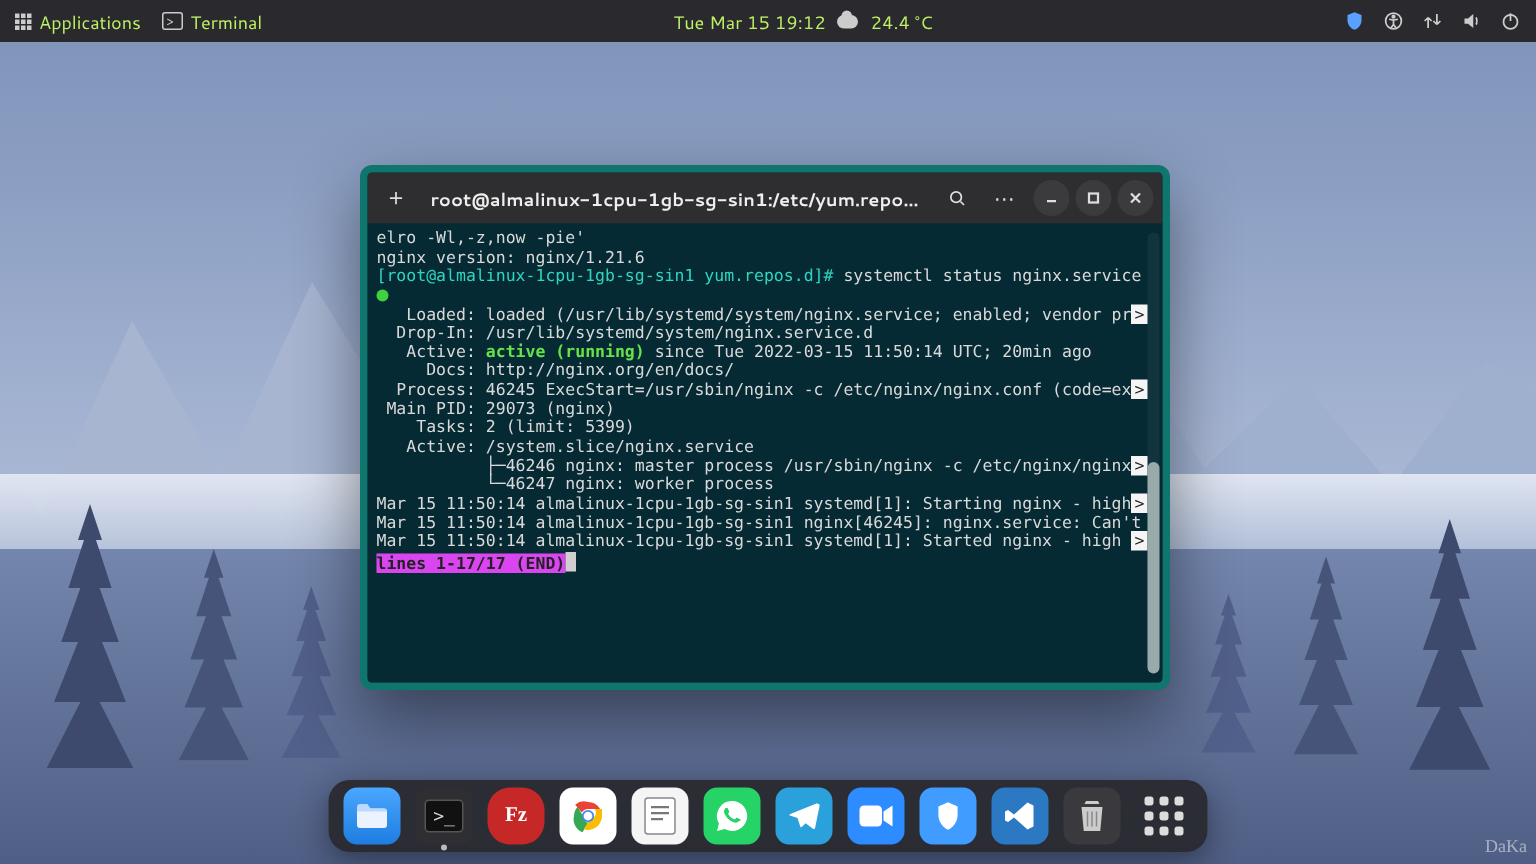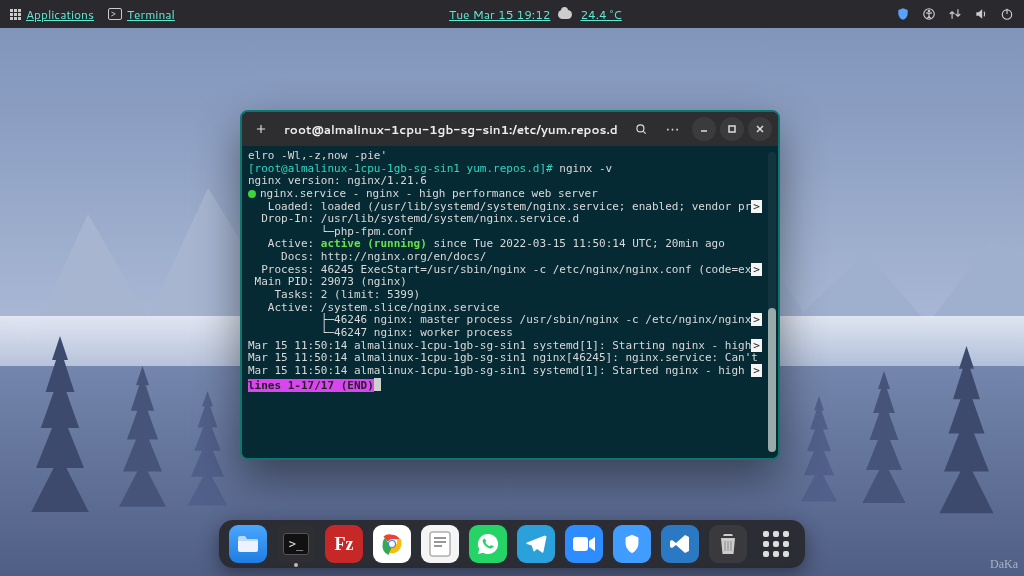--- a/index.html
+++ b/index.html
@@ -17,37 +17,37 @@
   .tree{position:absolute;bottom:40px;width:70px;height:180px;background:#3d4a6e;clip-path:polygon(50% 0%,60% 12%,55% 12%,68% 28%,58% 28%,74% 46%,60% 46%,80% 66%,58% 66%,86% 88%,14% 88%,42% 66%,20% 66%,40% 46%,26% 46%,42% 28%,32% 28%,45% 12%,40% 12%);}
   .t1{left:20px;height:200px;width:80px;}
   .t2{left:110px;height:160px;width:65px;bottom:50px;background:#46547a;}
   .t3{left:180px;height:130px;width:55px;bottom:55px;background:#51608a;}
   .t4{right:20px;height:190px;width:75px;}
   .t5{right:110px;height:150px;width:60px;bottom:55px;background:#46547a;}
   .t6{right:180px;height:120px;width:50px;bottom:60px;background:#51608a;}
   .sig{position:absolute;right:6px;bottom:4px;font-family:cursive;color:rgba(255,255,255,.5);font-size:12px;}
 
   
-  .panel{position:absolute;top:0;left:0;right:0;height:28px;background:#2a2a2e;color:#5eead4;display:flex;align-items:center;font-size:12px;padding:0 10px;gap:14px;text-decoration:underline;}
+  .panel{position:absolute;top:0;left:0;right:0;height:28px;background:#2a2a2e;color:#bef264;display:flex;align-items:center;font-size:12px;padding:0 10px;gap:14px;}
   .panel .spacer{flex:1;}
   .panel .app-item{display:flex;align-items:center;gap:5px;cursor:pointer;}
   .panel .grid9{display:grid;grid-template-columns:repeat(3,3px);grid-auto-rows:3px;gap:1px;}
   .panel .grid9 span{background:#ccc;}
   .panel .term-ic{width:14px;height:12px;border:1px solid #ccc;border-radius:2px;position:relative;}
   .panel .term-ic::after{content:">";position:absolute;left:2px;top:-2px;font-size:9px;color:#ccc;}
   .panel .center{display:flex;align-items:center;gap:8px;}
   .panel .cloud{width:14px;height:9px;border-radius:6px;background:#ccc;position:relative;}
   .panel .cloud::before{content:"";position:absolute;width:7px;height:7px;border-radius:50%;background:#ccc;top:-3px;left:3px;}
   .panel .right{display:flex;align-items:center;gap:12px;}
   .panel .ic{width:14px;height:14px;display:inline-flex;align-items:center;justify-content:center;}
   .panel svg{display:block;}
   .shield svg{fill:#5aa0ff;}
 
   
-  .win{position:absolute;left:240px;top:110px;width:540px;height:350px;background:#0a2a35;border-radius:8px;box-shadow:0 18px 45px rgba(0,0,0,.45);display:flex;flex-direction:column;overflow:hidden;border:2px solid #0f766e;}
+  .win{position:absolute;left:240px;top:110px;width:540px;height:350px;background:#0a2a35;border-radius:8px;box-shadow:0 18px 45px rgba(0,0,0,.45);display:flex;flex-direction:column;overflow:hidden;border:5px solid #0f766e;}
   .titlebar{height:34px;background:#2e2e30;display:flex;align-items:center;color:#eee;font-size:12px;padding:0 6px;gap:6px;}
   .tb-btn{width:26px;height:24px;border-radius:4px;display:flex;align-items:center;justify-content:center;color:#ddd;cursor:pointer;}
   .tb-title{flex:1;text-align:center;font-weight:600;white-space:nowrap;overflow:hidden;text-overflow:ellipsis;padding:0 4px;}
   .tb-controls{display:flex;gap:4px;}
   .tb-cbtn{width:24px;height:24px;border-radius:50%;background:#3b3b3e;display:flex;align-items:center;justify-content:center;color:#ddd;font-size:11px;cursor:pointer;}
   .termbody{flex:1;position:relative;font-family:"DejaVu Sans Mono","Menlo",monospace;font-size:11px;line-height:1.15;color:#d9d9d9;padding:4px 6px 4px 6px;overflow:hidden;background:#062a34;}
   .termbody .ln{white-space:pre;}
   .cy{color:#2fd5c0;} .gr{color:#66e24a;} .wh{color:#d9d9d9;}
   .bul{display:inline-block;width:8px;height:8px;border-radius:50%;background:#3fd23f;vertical-align:middle;margin-right:4px;}
   .revchip{background:#f5f5f5;color:#222;padding:0 2px;}
@@ -180,26 +180,25 @@
         </div>
       <div class="tb-cbtn" title="Close">
           <svg width="10" height="10" viewBox="0 0 10 10" stroke="#ddd" stroke-width="1.5">
             <path d="M2 2l6 6M8 2l-6 6"></path>
           </svg>
         </div>
     </div>
   </div>
   <div class="termbody">
     <div class="ln wh">elro -Wl,-z,now -pie'</div>
-    <div class="ln"><span class="cy">[root@almalinux-1cpu-1gb-sg-sin1 yum.repos.d]# </span><span class="wh">nginx -v</span></div>
     <div class="ln wh">nginx version: nginx/1.21.6</div>
-    <div class="ln"><span class="bul"></span><span class="wh">nginx.service - nginx - high performance web server</span></div>
+    <div class="ln"><span class="cy">[root@almalinux-1cpu-1gb-sg-sin1 yum.repos.d]# </span><span class="wh">systemctl status nginx.service</span></div>
+    <div class="ln"><span class="bul"></span></div>
     <div class="ln"><span class="wh">   Loaded: </span><span class="wh">loaded (/usr/lib/systemd/system/nginx.service; enabled; vendor pr</span><span class="revchip">&gt;</span></div>
     <div class="ln"><span class="wh">  Drop-In: </span><span class="wh">/usr/lib/systemd/system/nginx.service.d</span></div>
-    <div class="ln wh">           └─php-fpm.conf</div>
     <div class="ln"><span class="wh">   Active: </span><span class="gr" style="font-weight:bold">active (running)</span><span class="wh"> since Tue 2022-03-15 11:50:14 UTC; 20min ago</span></div>
     <div class="ln"><span class="wh">     Docs: </span><span class="wh">http://nginx.org/en/docs/</span></div>
     <div class="ln"><span class="wh">  Process: </span><span class="wh">46245 ExecStart=/usr/sbin/nginx -c /etc/nginx/nginx.conf (code=ex</span><span class="revchip">&gt;</span></div>
     <div class="ln"><span class="wh"> Main PID: </span><span class="wh">29073 (nginx)</span></div>
     <div class="ln"><span class="wh">    Tasks: </span><span class="wh">2 (limit: 5399)</span></div>
     <div class="ln"><span class="wh">   Active: </span><span class="wh">/system.slice/nginx.service</span></div>
     <div class="ln"><span class="wh">           ├─46246 nginx: master process /usr/sbin/nginx -c /etc/nginx/nginx</span><span class="revchip">&gt;</span></div>
     <div class="ln wh">           └─46247 nginx: worker process</div>
     <div class="ln wh"></div>
     <div class="ln"><span class="wh">Mar 15 11:50:14 almalinux-1cpu-1gb-sg-sin1 systemd[1]: Starting nginx - high</span><span class="revchip">&gt;</span></div>
@@ -216,21 +215,21 @@
 <div class="dock">
   <div class="di files" title="Files">
     <svg width="24" height="22" viewBox="0 0 24 22">
         <rect x="2" y="6" width="20" height="13" rx="2" fill="#eaf3ff"></rect>
         <path d="M2 8V5a2 2 0 012-2h5l2 3h9a2 2 0 012 2v0" fill="#bcd8ff"></path>
       </svg>
   </div>
   <div class="di termd active" title="Terminal">
     <div class="tinner">&gt;_</div>
   </div>
-  <div class="di fz" style="font-size:18px;" title="FileZilla">Fz</div>
+  <div class="di fz" style="font-size:14px;border-radius:15px;" title="FileZilla">Fz</div>
   <div class="di chrome" title="Google Chrome">
     <svg width="28" height="28" viewBox="0 0 48 48">
         <circle cx="24" cy="24" r="22" fill="#fff"></circle>
         <path d="M24 8a16 16 0 0113.8 8H24a8 8 0 00-7 4.1L9.3 11A16 16 0 0124 8z" fill="#ea4335"></path>
         <path d="M8 24c0-4.1 1.6-7.9 4.1-10.7l7 12.1A8 8 0 0024 32l-6.2 10.7A16 16 0 018 24z" fill="#34a853"></path>
         <path d="M40 24a16 16 0 01-21 15.2L26 28a8 8 0 005.9-12H40z" fill="#fbbc05"></path>
         <circle cx="24" cy="24" r="7" fill="#4285f4"></circle>
         <circle cx="24" cy="24" r="5" fill="#fff"></circle>
       </svg>
   </div>

